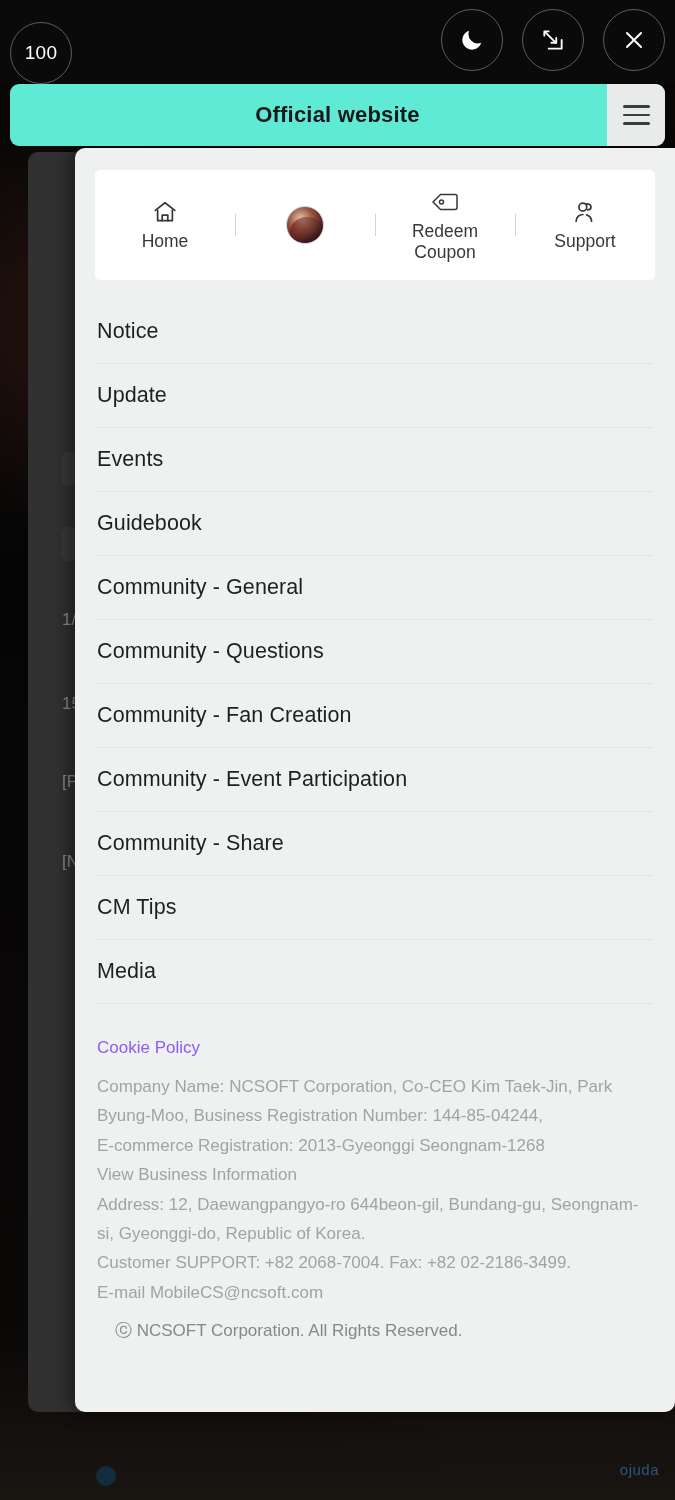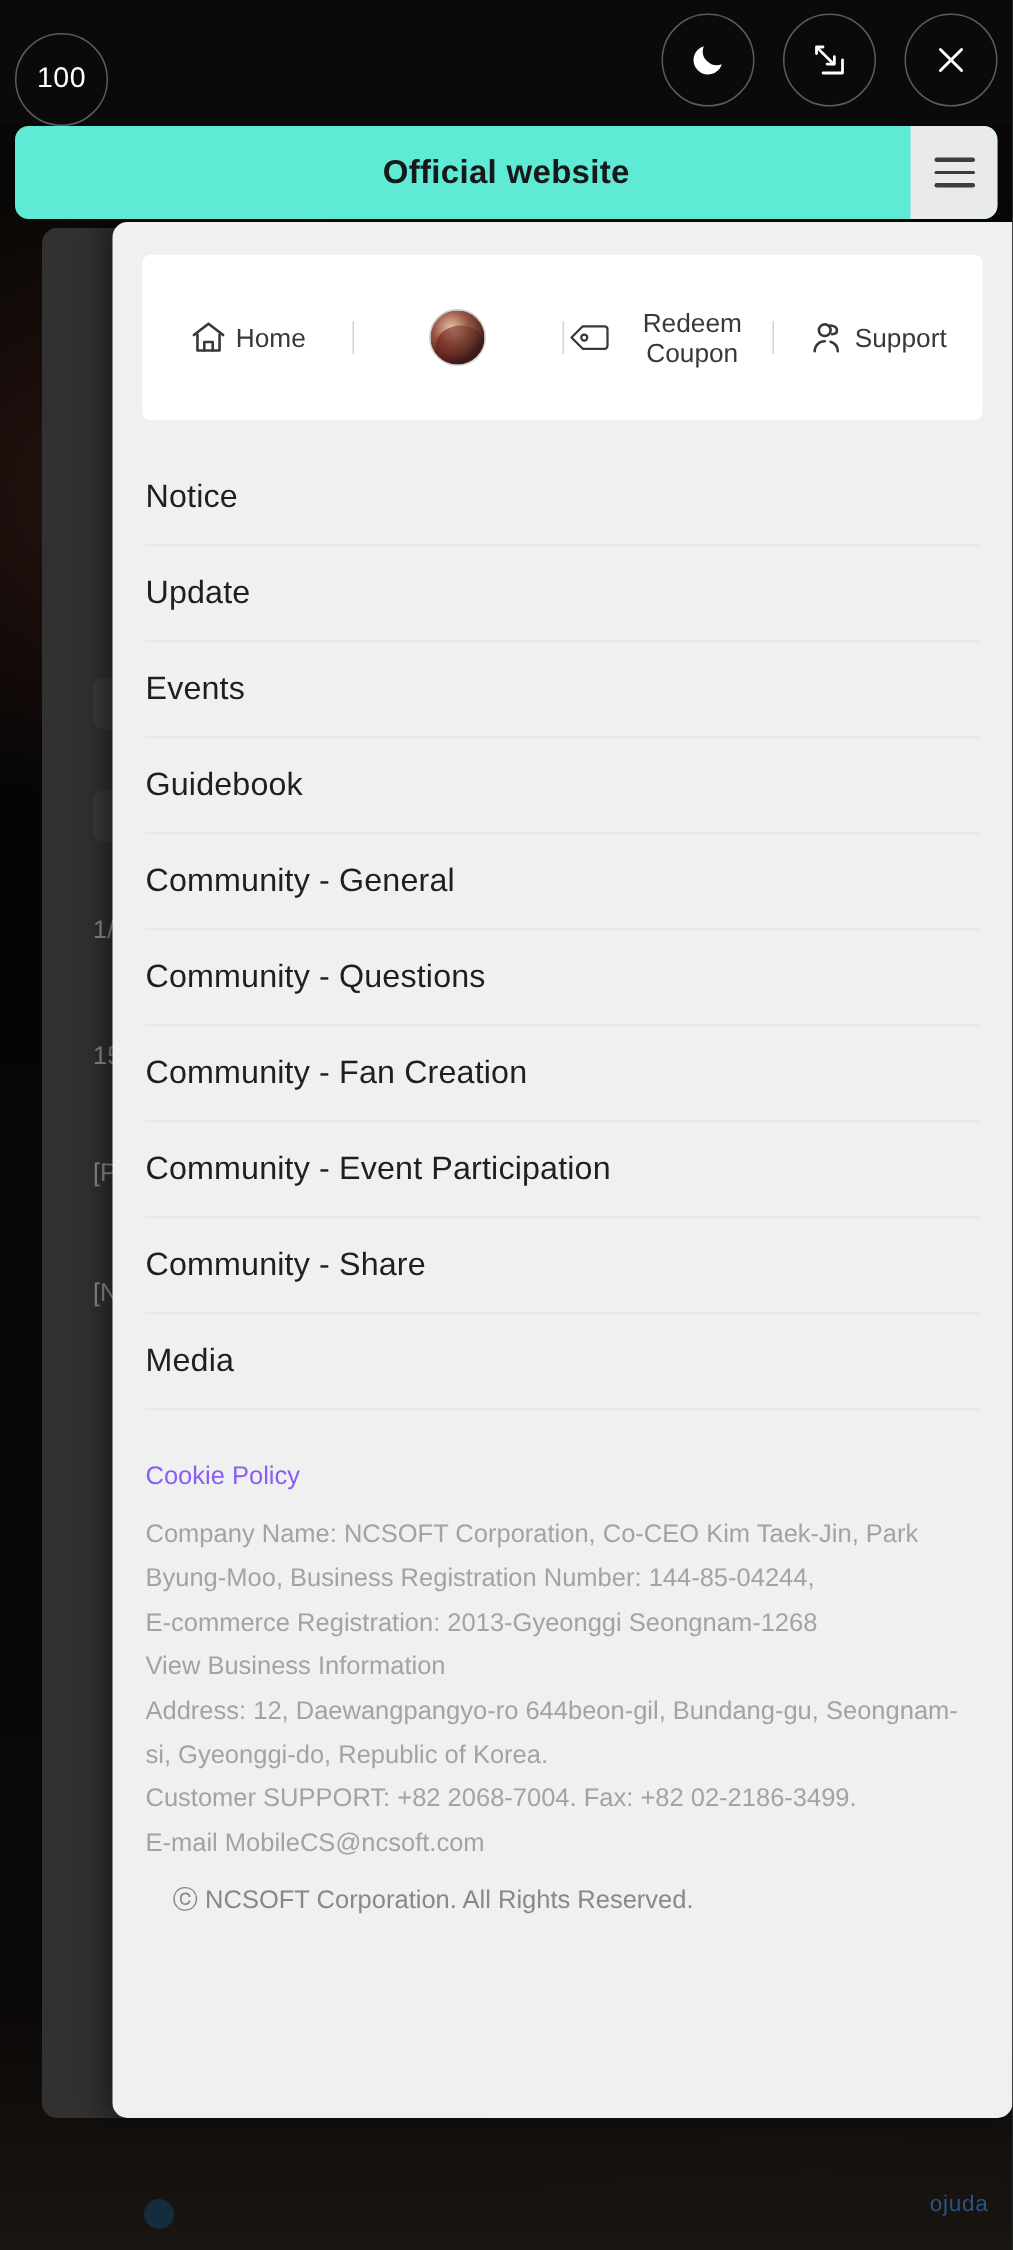--- a/index.html
+++ b/index.html
@@ -209,21 +209,21 @@
     margin: 22px 20px 0 20px;
     background: #ffffff;
     border-radius: 5px;
     height: 110px;
     display: flex;
     align-items: stretch;
   }
   .quicknav-item {
     flex: 1;
     display: flex;
-    flex-direction: row;
+    flex-direction: column;
     align-items: center;
     justify-content: center;
     gap: 5px;
     position: relative;
     padding: 0 4px;
   }
   .quicknav-item + .quicknav-item::before {
     content: "";
     position: absolute;
     left: 0;
@@ -371,20 +371,21 @@
     <div class="menu-list">
       <div class="menu-item">Notice</div>
       <div class="menu-item">Update</div>
       <div class="menu-item">Events</div>
       <div class="menu-item">Guidebook</div>
       <div class="menu-item">Community - General</div>
       <div class="menu-item">Community - Questions</div>
       <div class="menu-item">Community - Fan Creation</div>
       <div class="menu-item">Community - Event Participation</div>
       <div class="menu-item">Community - Share</div>
+      <div class="menu-item">CM Tips</div>
       <div class="menu-item">Media</div>
     </div>
 
     <div class="footer">
       <div class="footer-link">Cookie Policy</div>
       <div class="footer-body">
         <div>Company Name: NCSOFT Corporation, Co-CEO Kim Taek-Jin, Park Byung-Moo, Business Registration Number: 144-85-04244,</div>
         <div>E-commerce Registration: 2013-Gyeonggi Seongnam-1268</div>
         <div>View Business Information</div>
         <div>Address: 12, Daewangpangyo-ro 644beon-gil, Bundang-gu, Seongnam-si, Gyeonggi-do, Republic of Korea.</div>

